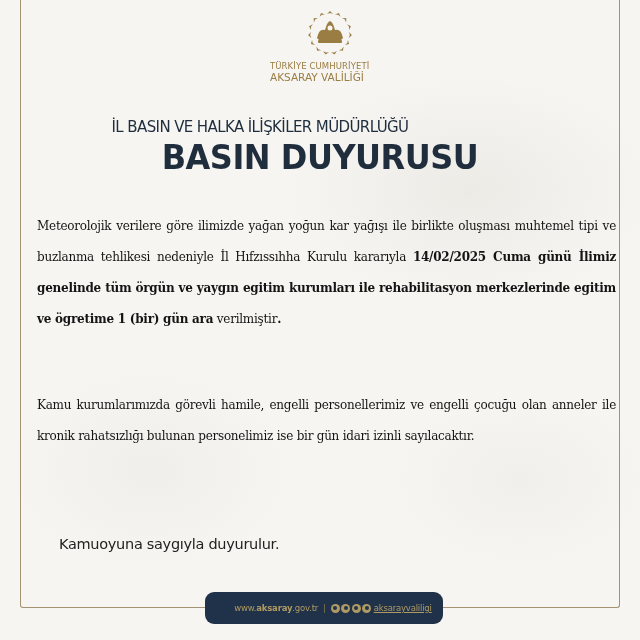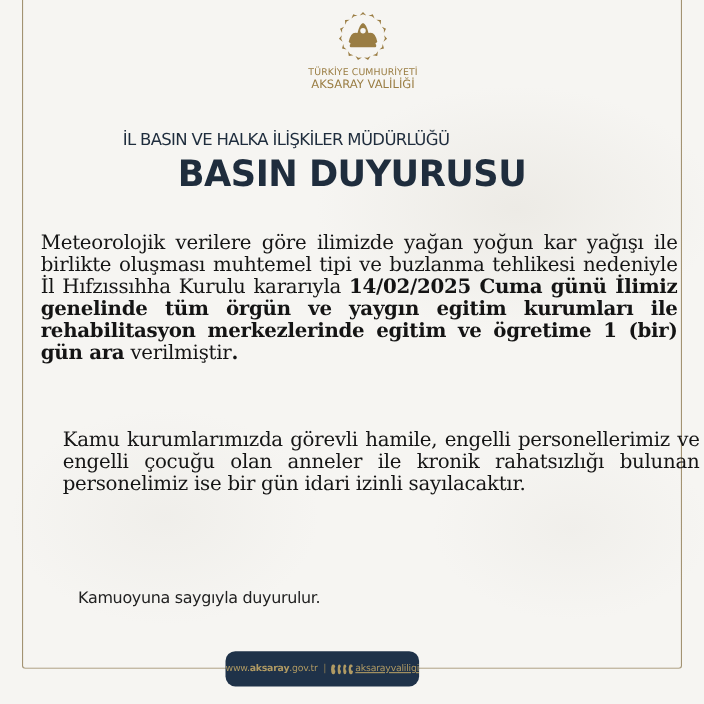--- a/index.html
+++ b/index.html
@@ -13,21 +13,21 @@
       background:
         radial-gradient(ellipse 260px 160px at 470px 190px, rgba(225,222,214,0.45), rgba(246,245,242,0) 70%),
         radial-gradient(ellipse 200px 140px at 150px 470px, rgba(228,226,220,0.35), rgba(246,245,242,0) 70%),
         radial-gradient(ellipse 180px 120px at 520px 480px, rgba(230,228,222,0.35), rgba(246,245,242,0) 70%);
     }
     .frame {
       position: absolute; left: 20px; top: -4px; width: 600px; height: 612px;
       border: 1.5px solid #a39372; border-top: none; border-radius: 0 0 3px 3px;
       box-sizing: border-box;
     }
-    .logo { position: absolute; left: 270px; top: 8px; width: 120px; text-align: center; }
+    .logo { position: absolute; left: 270px; top: 8px; width: 120px; }
     .emblem { width: 50px; height: 50px; margin: 0 auto; display: block; }
     .logo-line1 {
       font-family: "DejaVu Sans", sans-serif; font-size: 8.5px; color: #9a7d43;
       letter-spacing: 0.1px; margin-top: 3px; line-height: 10px;
     }
     .logo-line2 {
       font-family: "DejaVu Sans", sans-serif; font-size: 10.5px; font-weight: normal;
       color: #9a7d43; line-height: 12px;
     }
     .dept {
@@ -35,39 +35,39 @@
       font-family: "DejaVu Sans", sans-serif; font-size: 15px; color: #1f2d3d;
       letter-spacing: -0.6px; font-weight: 500;
     }
     .title {
       position: absolute; left: 0; width: 640px; top: 138px; text-align: center;
       font-family: "DejaVu Sans", sans-serif; font-size: 33px; font-weight: bold;
       color: #1f2d3d; letter-spacing: -0.5px;
       transform: scaleX(0.97);
     }
     .body-text {
-      position: absolute; left: 37px; width: 579px; font-size: 18px;
-      line-height: 20px; color: #141414; text-align: justify;
+      position: absolute; left: 37px; width: 579px; font-size: 12px;
+      line-height: 31px; color: #141414; text-align: justify;
       letter-spacing: -0.25px;
     }
     .p1 { top: 211px; }
-    .p2 { top: 390px; margin-left: 20px; }
+    .p2 { top: 390px; }
     .body-text b { font-weight: bold; }
     .signoff {
-      position: absolute; left: 71px; top: 536px;
+      position: absolute; left: 59px; top: 536px;
       font-family: "DejaVu Sans", sans-serif; font-size: 14.5px; color: #222;
       letter-spacing: -0.3px;
       text-align: center;
     }
     .footer-pill {
-      position: absolute; left: 205px; top: 592px; width: 176px; height: 32px;
+      position: absolute; left: 205px; top: 592px; width: 220px; height: 32px;
       background: #1f3249; border-radius: 9px;
       display: flex; align-items: center; justify-content: center;
       font-family: "DejaVu Sans", sans-serif; font-size: 8.5px; color: #b09a63;
-      white-space: nowrap; letter-spacing: -0.2px;
+      white-space: nowrap; letter-spacing: -0.2px; padding-left: 18px;
     }
     .footer-pill .bold { font-weight: bold; }
     .sep { margin: 0 5px; color: #8c7c55; }
     .soc { display: inline-block; width: 9px; height: 9px; border-radius: 50%; background: #b09a63; margin-right: 1.5px; position: relative; }
     .soc::after { content: ""; position: absolute; left: 2.5px; top: 2.5px; width: 4px; height: 4px; border-radius: 50%; background: #1f3249; }
     .handle { margin-left: 1px; text-decoration: underline; }
   </style>
 </head>
 <body>
 

